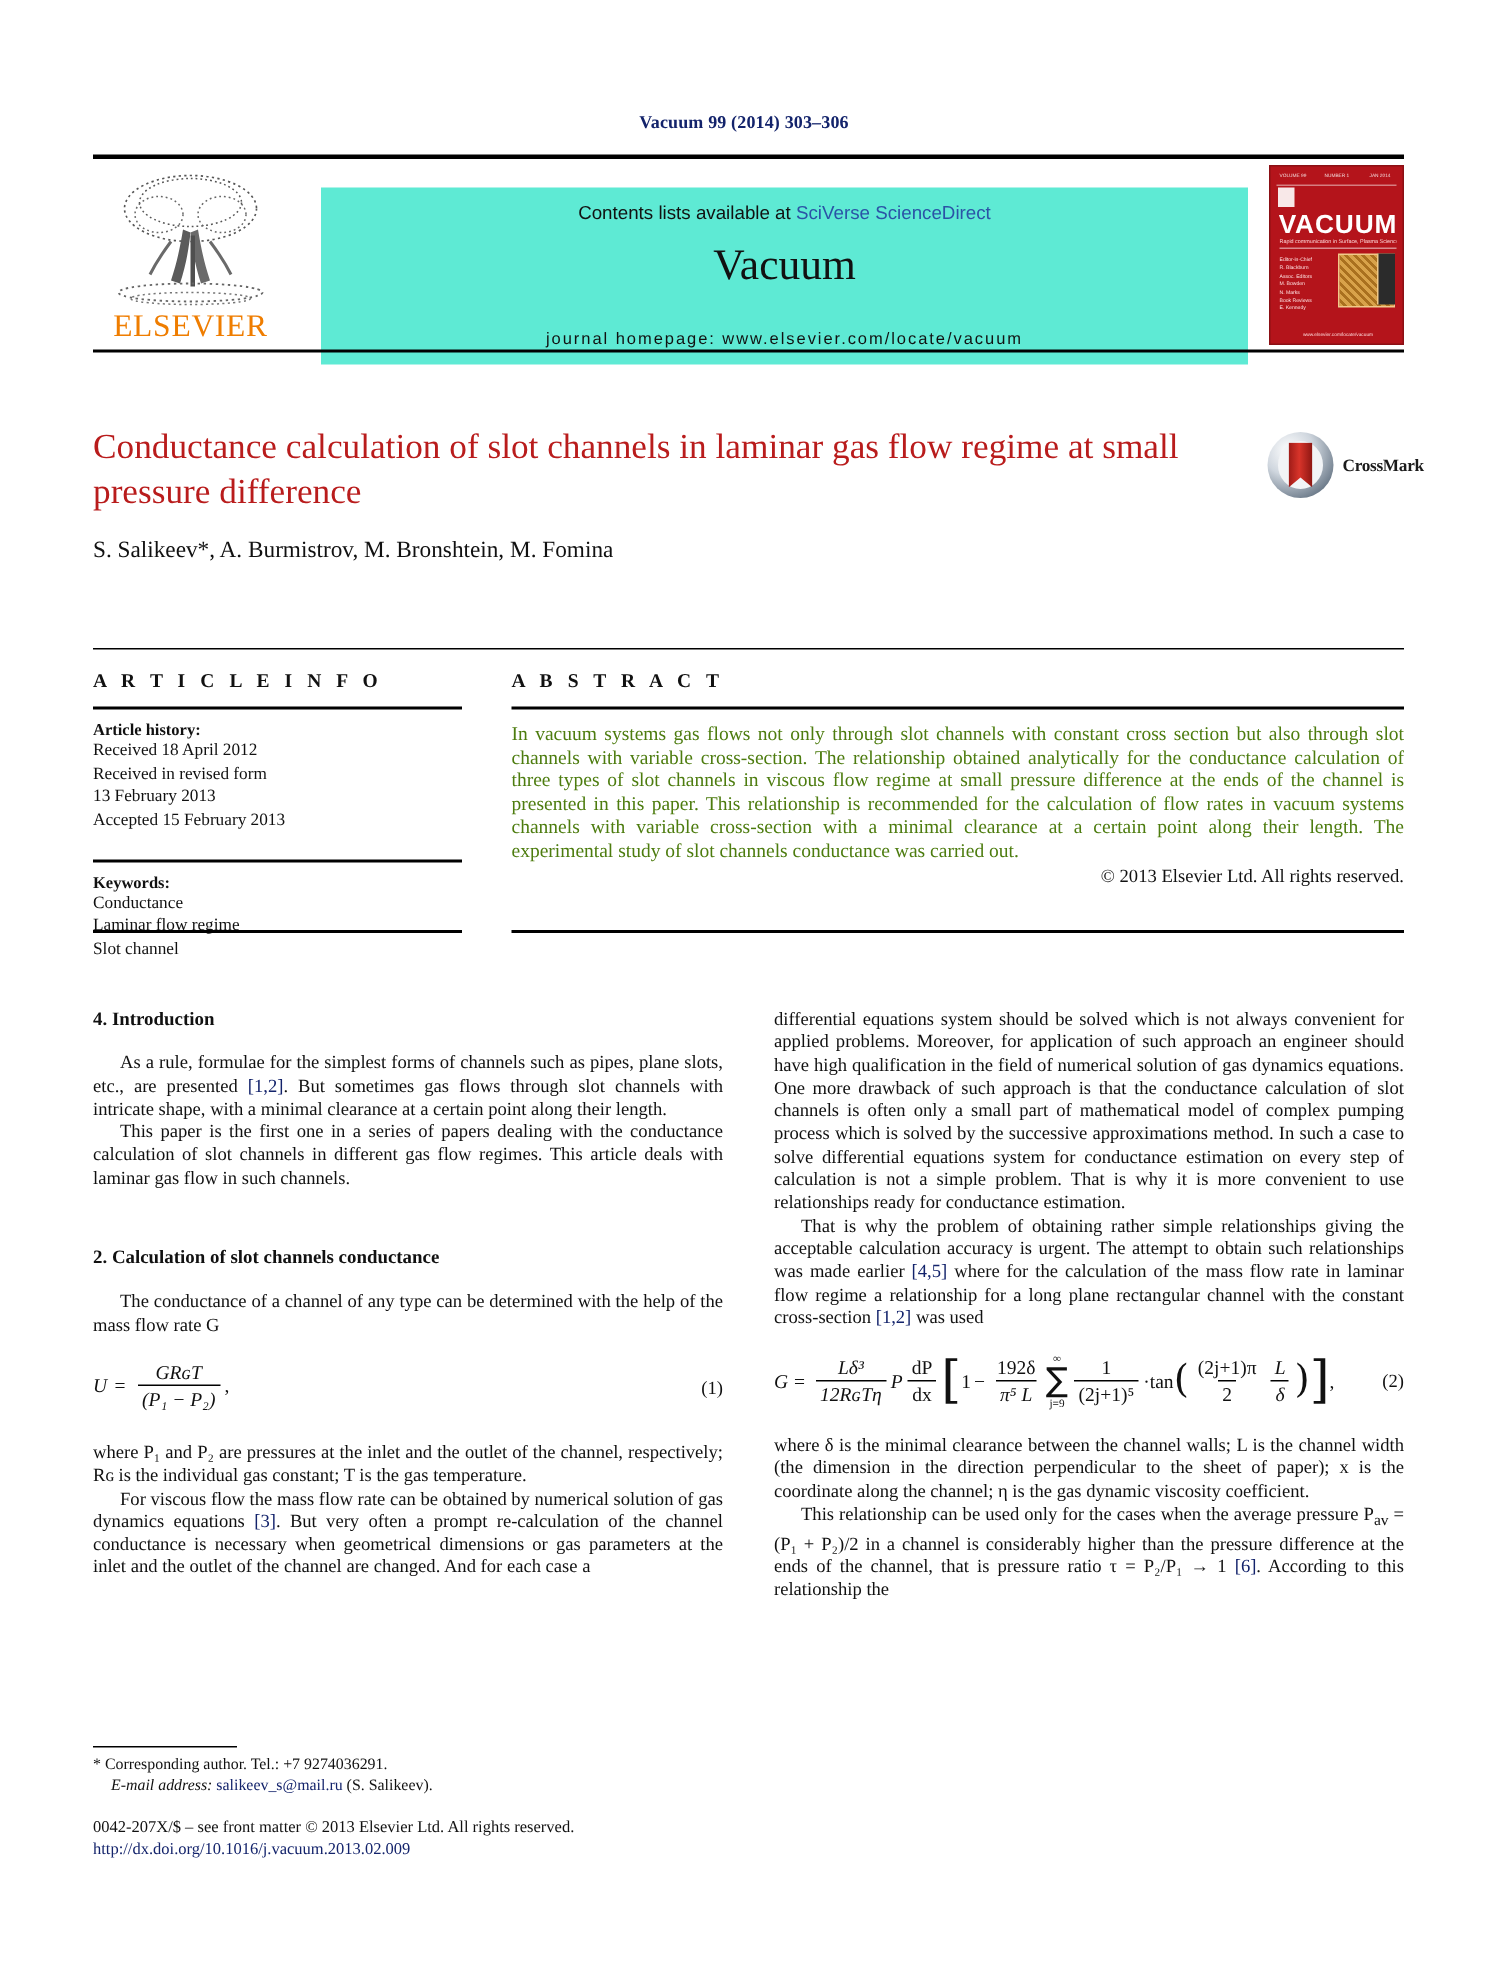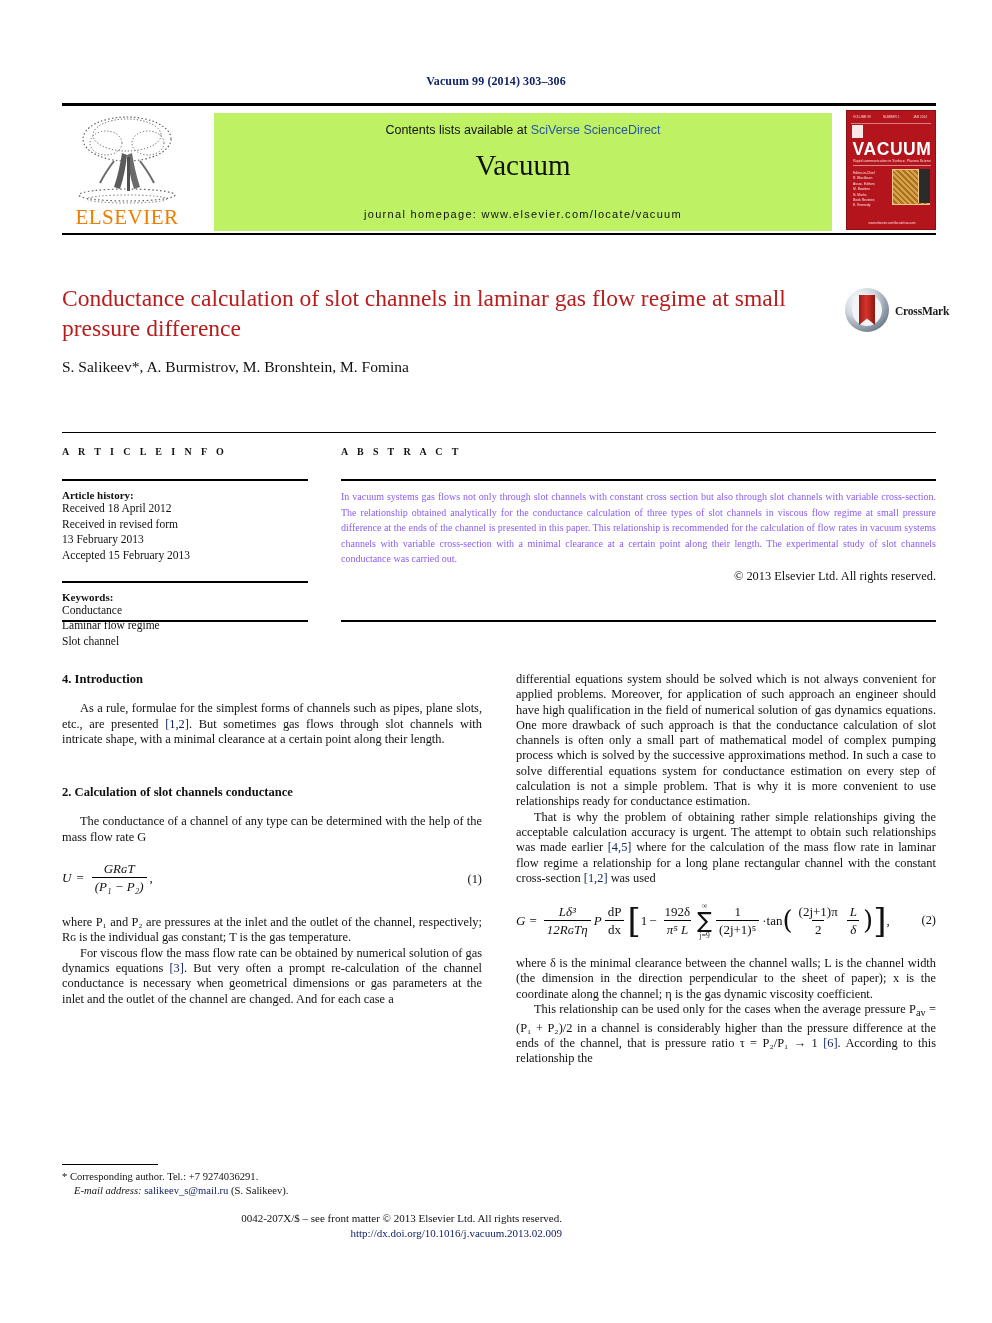--- a/index.html
+++ b/index.html
@@ -63,23 +63,23 @@
     width: 126px;
     text-align: center;
     font-family: "Liberation Serif", serif;
     font-size: 21px;
     letter-spacing: .5px;
     color: #ef7d00;
     font-weight: normal;
   }
   .banner {
     position: absolute;
-    left: 152px; top: 10px;
+    left: 152px; top: 22px;
     width: 618px; height: 118px;
-    background: #bef264;
+    background: #5eead4;
   }
   .banner-line1 {
     position: absolute;
     top: 10px; left: 0; width: 618px;
     text-align: center;
     font-family: "Liberation Sans", sans-serif;
     font-size: 12.5px;
     color: #111;
   }
   .banner-line1 .sd-link { color: #2b53a6; }
@@ -257,41 +257,41 @@
     position: absolute;
     left: 62px; top: 432px; width: 874px; height: 1px;
     background: #000;
   }
   .info-col { position: absolute; left: 62px; top: 446px; width: 246px; }
   .abs-col  { position: absolute; left: 341px; top: 446px; width: 595px; }
 
   .sec-head {
     font-family: "Liberation Serif", serif;
     font-weight: bold;
-    font-size: 10px;
+    font-size: 13px;
     letter-spacing: 3.4px;
     color: #111;
-    margin: 0 0 22px 0;
+    margin: 0 0 9px 0;
   }
   .hr-black { height: 2px; background: #000; margin: 0 0 8px 0; }
 
   .info-label {
     font-size: 11px;
     font-weight: bold;
     color: #111;
   }
   .info-line { font-size: 11.5px; color: #111; line-height: 15.5px; }
   .info-gap { height: 14px; }
   .hr-black-2 { height: 1.6px; background: #000; margin: 4px 0 8px 0; }
 
   .abstract-text {
-    font-size: 10px;
+    font-size: 13px;
     line-height: 15.6px;
     text-align: justify;
-    color: #8b5cf6;
+    color: #4d7c0f;
     margin: 0;
   }
   .copyright {
     margin-top: 2px;
     font-size: 12.4px;
     text-align: right;
     color: #111;
   }
   .rule-bottom-info {
     position: absolute;
@@ -396,21 +396,20 @@
   .footnote .em { font-style: italic; }
   .footnote .mail { color: #13236b; }
 
   
   .page-footer {
     position: absolute;
     left: 62px; top: 1211px; width: 500px;
     font-size: 11px;
     line-height: 15px;
     color: #111;
-    text-align: right;
   }
   .page-footer .doi { color: #13236b; }
 </style>
 </head>
 <body>
 
 <div class="page">
 
   <div class="running-head">Vacuum 99 (2014) 303–306</div>
 
@@ -501,20 +500,21 @@
     <p class="abstract-text">In vacuum systems gas flows not only through slot channels with constant cross section but also through slot channels with variable cross-section. The relationship obtained analytically for the conductance calculation of three types of slot channels in viscous flow regime at small pressure difference at the ends of the channel is presented in this paper. This relationship is recommended for the calculation of flow rates in vacuum systems channels with variable cross-section with a minimal clearance at a certain point along their length. The experimental study of slot channels conductance was carried out.</p>
     <div class="copyright">© 2013 Elsevier Ltd. All rights reserved.</div>
   </div>
 
   <div class="rule-bottom-info"></div>
   <div class="rule-bottom-abs"></div>
 
   <div class="col col-left">
     <div class="body-head">4.  Introduction</div>
     <p class="body"><span>As a rule, formulae for the simplest forms of channels such as pipes, plane slots, etc., are presented </span><span class="ref">[1,2]</span><span>. But sometimes gas flows through slot channels with intricate shape, with a minimal clearance at a certain point along their length.</span></p>
+    <p class="body">This paper is the first one in a series of papers dealing with the conductance calculation of slot channels in different gas flow regimes. This article deals with laminar gas flow in such channels.</p>
 
     <div class="body-head spaced">2.  Calculation of slot channels conductance</div>
     <p class="body">The conductance of a channel of any type can be determined with the help of the mass flow rate G</p>
 
     <div class="eq">
       <div class="eq-body">
         <span>U</span>
         <span style="margin:0 5px" class="upr">=</span>
         <span class="frac">
           <span class="num">GRɢT</span>

